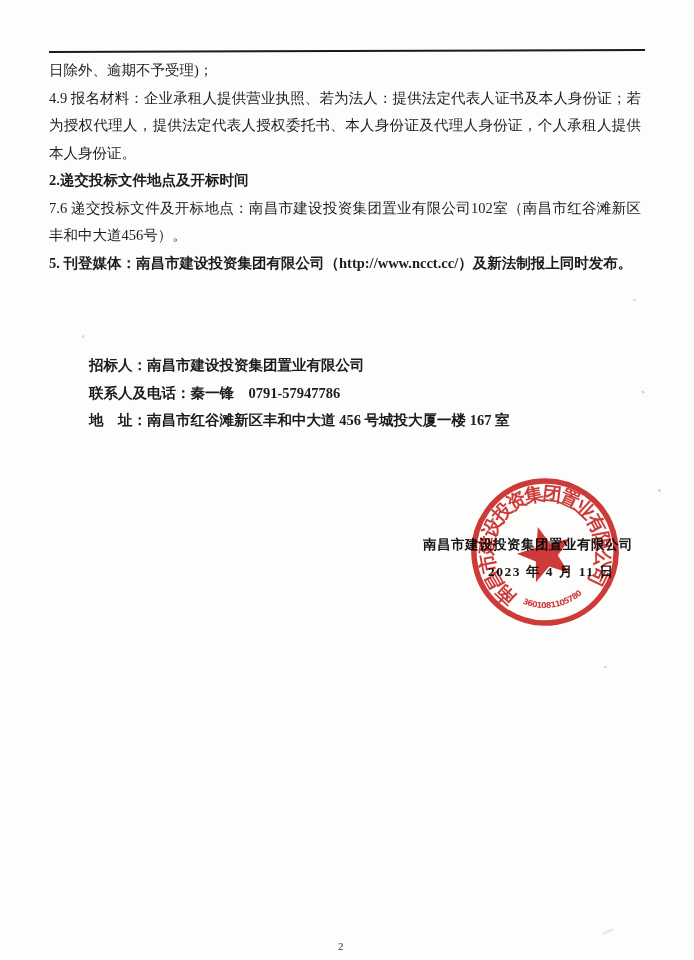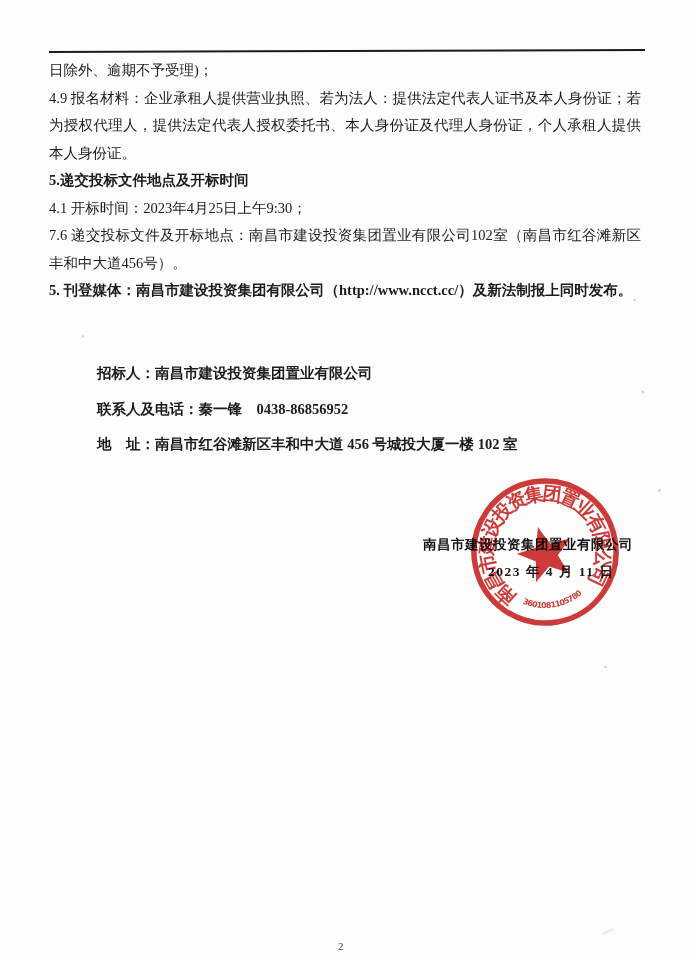--- a/index.html
+++ b/index.html
@@ -24,21 +24,21 @@
     text-align:justify;text-justify:inter-ideograph;
   }
   .doc-body p{margin:0;}
   .doc-body p.bold{font-weight:bold;}
   .doc-body p.indent{text-indent:2em;}
   
   .contact{
     position:absolute;left:89px;top:352px;width:540px;
     font-size:14.5px;line-height:27.5px;font-weight:bold;
   }
-  .contact div{margin:8px;}
+  .contact div{margin:0;}
   
   .sig-company{
     position:absolute;left:423px;top:536px;
     font-size:13.5px;font-weight:bold;letter-spacing:0.5px;
     white-space:nowrap;color:#161616;
   }
   .sig-date{
     position:absolute;left:488px;top:563px;
     font-size:13.5px;font-weight:bold;letter-spacing:1.5px;
     white-space:nowrap;color:#161616;
@@ -65,30 +65,29 @@
 </head>
 <body>
 
 <div class="page">
 
   <div class="top-rule"></div>
 
   <div class="doc-body">
     <p>日除外、逾期不予受理)；</p>
     <p>4.9 报名材料：企业承租人提供营业执照、若为法人：提供法定代表人证书及本人身份证；若为授权代理人，提供法定代表人授权委托书、本人身份证及代理人身份证，个人承租人提供本人身份证。</p>
-    <p class="bold">5.递交投标文件地点及开标时间</p>
-    <p>4.1 开标时间：2023年4月25日上午9:30；</p>
+    <p class="bold">2.递交投标文件地点及开标时间</p>
     <p>7.6 递交投标文件及开标地点：南昌市建设投资集团置业有限公司102室（南昌市红谷滩新区丰和中大道456号）。</p>
     <p class="bold">5. 刊登媒体：南昌市建设投资集团有限公司（http://www.ncct.cc/）及新法制报上同时发布。</p>
   </div>
 
   <div class="contact">
     <div>招标人：南昌市建设投资集团置业有限公司</div>
-    <div>联系人及电话：秦一锋　0438-86856952</div>
-    <div>地　址：南昌市红谷滩新区丰和中大道 456 号城投大厦一楼 102 室</div>
+    <div>联系人及电话：秦一锋　0791-57947786</div>
+    <div>地　址：南昌市红谷滩新区丰和中大道 456 号城投大厦一楼 167 室</div>
   </div>
 
   <div class="sig-company">南昌市建设投资集团置业有限公司</div>
   <div class="sig-date">2023 年 4 月 11 日</div>
 
   <svg class="stamp" viewBox="-85 -85 170 170" xmlns="http://www.w3.org/2000/svg">
     <g transform="rotate(-10)" fill="#c8201e">
       <circle cx="0" cy="0" r="71" fill="none" stroke="#c8201e" stroke-width="5.5"></circle>
       <polygon transform="rotate(-6) translate(0,3)" points="0,-29 7.1,-9.7 27.6,-9.0 11.4,3.7 17.0,23.5 0,12 -17.0,23.5 -11.4,3.7 -27.6,-9.0 -7.1,-9.7"></polygon>
       <defs>

